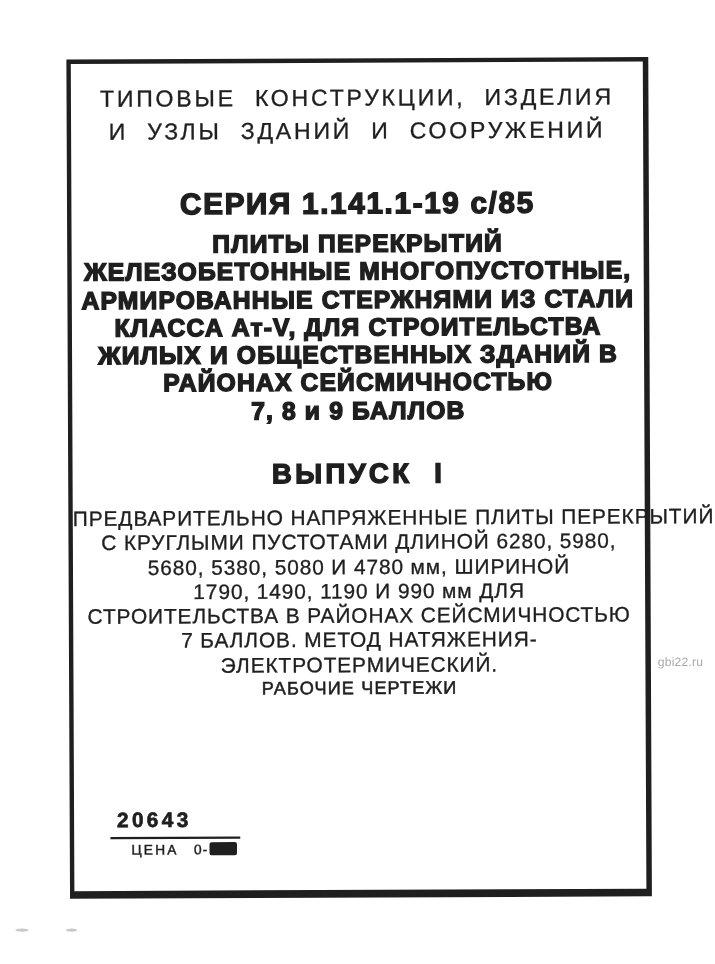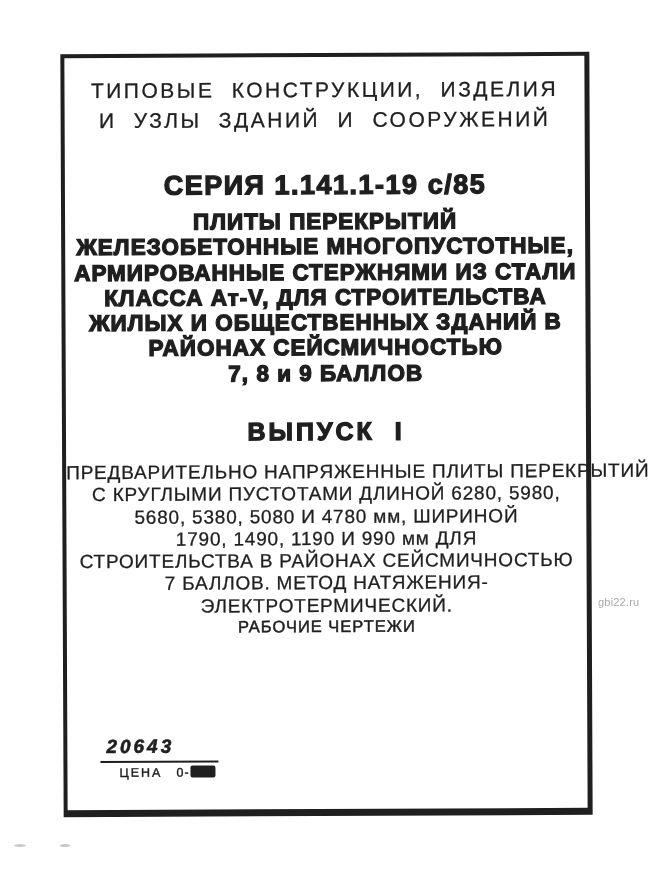--- a/index.html
+++ b/index.html
@@ -46,21 +46,20 @@
   .desc-subtitle{top:560px;font-size:16.5px;letter-spacing:1px;-webkit-text-stroke:0.5px var(--ink);}
   .footer-code{
     position:absolute;left:33px;top:678px;
     width:112px;
     font-size:19px;font-weight:700;
     letter-spacing:3px;
     border-bottom:2.5px solid var(--ink);
     padding:0 0 3px 6px;
     -webkit-text-stroke:0.6px var(--ink);
     white-space:nowrap;
-    font-style:italic;
   }
   .footer-price{
     position:absolute;left:52px;top:708px;
     font-size:12.5px;font-weight:400;
     letter-spacing:2px;
     -webkit-text-stroke:0.4px var(--ink);
     white-space:nowrap;
   }
   .price-value{margin-left:14px;letter-spacing:1px;}
   .redacted{

